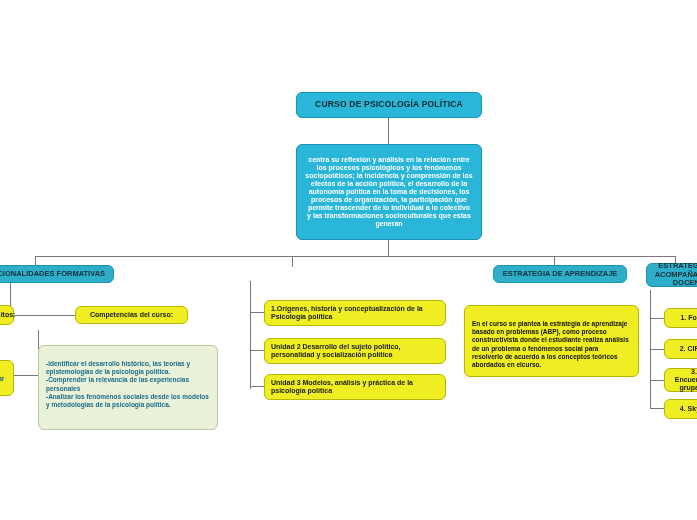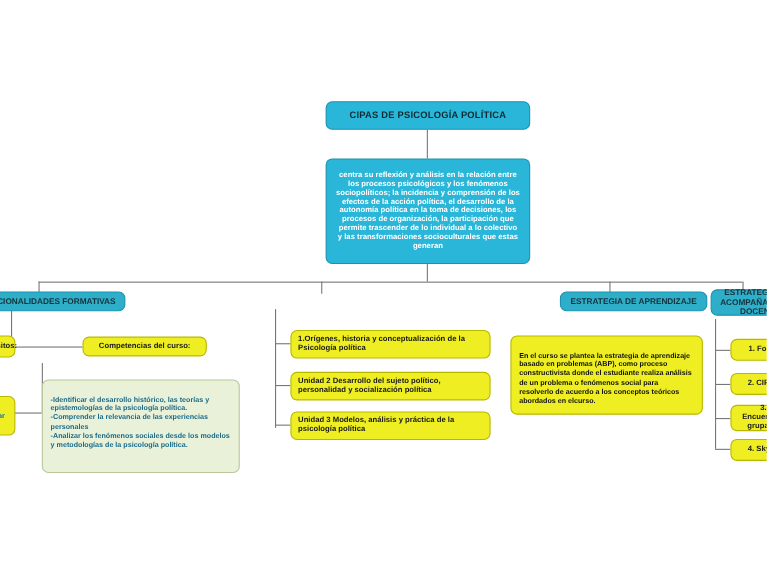--- a/index.html
+++ b/index.html
@@ -119,21 +119,21 @@
   <div class="line h" style="left:250px; top:350px; width:14px;"></div>
   <div class="line h" style="left:250px; top:386px; width:14px;"></div>
 
   <div class="line v" style="left:650px; top:290px; height:118px;"></div>
   <div class="line h" style="left:650px; top:318px; width:14px;"></div>
   <div class="line h" style="left:650px; top:349px; width:14px;"></div>
   <div class="line h" style="left:650px; top:380px; width:14px;"></div>
   <div class="line h" style="left:650px; top:408px; width:14px;"></div>
 
   <div class="node root" style="left:296px; top:92px; width:186px; height:26px;">
-    <span>CIPAS DE PSICOLOGÍA POLÍTICA</span>
+    <span>CURSO DE PSICOLOGÍA POLÍTICA</span>
   </div>
 
   <div class="node desc" style="left:296px; top:144px; width:186px; height:96px;">
     <span>centra su reflexión y análisis en la relación entre los procesos psicológicos y los fenómenos sociopolíticos; la incidencia y comprensión de los efectos de la acción política, el desarrollo de la autonomía política en la toma de decisiones, los procesos de organización, la participación que permite trascender de lo individual a lo colectivo y las transformaciones socioculturales que estas generan</span>
   </div>
 
   <div class="node cat" style="left:-34px; top:265px; width:148px; height:18px;">
     <span>INTENCIONALIDADES FORMATIVAS</span>
   </div>
   <div class="node yellow" style="left:-22px; top:305px; width:36px; height:20px;">
@@ -154,21 +154,21 @@
   <div class="node yellow left" style="left:264px; top:300px; width:182px; height:26px;">
     <span>1.Orígenes, historia y conceptualización de la Psicología política</span>
   </div>
   <div class="node yellow left" style="left:264px; top:338px; width:182px; height:26px;">
     <span>Unidad 2 Desarrollo del sujeto político, personalidad y socialización política</span>
   </div>
   <div class="node yellow left" style="left:264px; top:374px; width:182px; height:26px;">
     <span>Unidad 3 Modelos, análisis y práctica de la psicología política</span>
   </div>
 
-  <div class="node cat" style="left:509px; top:265px; width:134px; height:18px;">
+  <div class="node cat" style="left:493px; top:265px; width:134px; height:18px;">
     <span>ESTRATEGIA DE APRENDIZAJE</span>
   </div>
   <div class="note dark" style="left:464px; top:305px; width:175px; height:72px;">
     <span>En el curso se plantea la estrategia de aprendizaje basado en problemas (ABP), como proceso constructivista donde el estudiante realiza análisis de un problema o fenómenos social para resolverlo de acuerdo a los conceptos teóricos abordados en elcurso.</span>
   </div>
 
   <div class="node cat" style="left:646px; top:263px; width:90px; height:24px;">
     <span>ESTRATEGIAS DE ACOMPAÑAMIENTO DOCENTE</span>
   </div>
   <div class="node yellow" style="left:664px; top:308px; width:60px; height:20px;">

